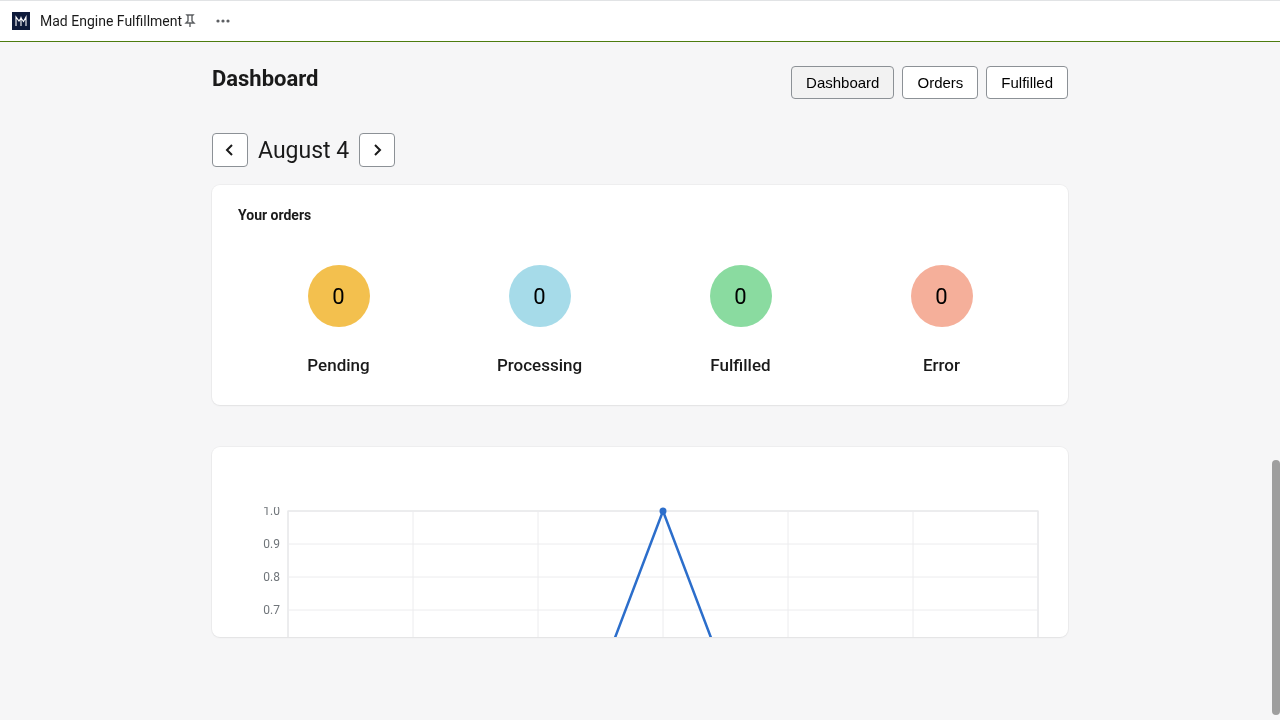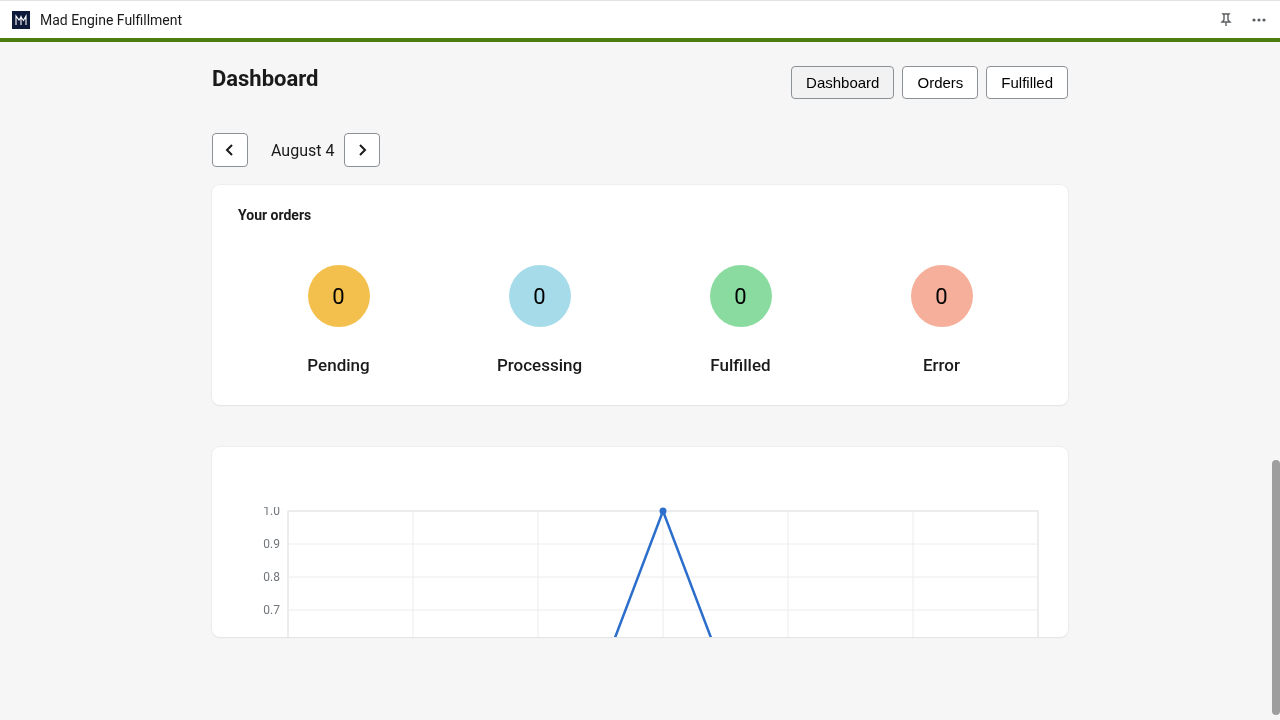--- a/index.html
+++ b/index.html
@@ -1,32 +1,32 @@
 <!DOCTYPE html>
 <html><head>
 <meta charset="utf-8">
 <style>
   * { box-sizing: border-box; margin: 0; padding: 0; }
   html, body { width: 1280px; height: 720px; font-family: -apple-system, BlinkMacSystemFont, "Segoe UI", Roboto, Helvetica, Arial, sans-serif; background: #f6f6f7; color: #1a1a1a; overflow: hidden; }
-  .topbar { height: 42px; border-bottom: 4px solid #4d7c0f; background: #ffffff; display: flex; align-items: center; padding: 0 12px; justify-content: space-between; border-top: 1px solid #e1e3e5; }
+  .topbar { height: 42px; border-bottom: 1px solid #4d7c0f; background: #ffffff; display: flex; align-items: center; padding: 0 12px; justify-content: flex-start; border-top: 1px solid #e1e3e5; }
   .topbar-left { display: flex; align-items: center; gap: 10px; }
   .topbar-logo { width: 18px; height: 18px; background: #0e1a3a; display: flex; align-items: center; justify-content: center; }
   .topbar-title { font-size: 14px; color: #1a1a1a; }
   .topbar-right { display: flex; align-items: center; gap: 16px; color: #5c5f62; }
   .icon-btn { cursor: pointer; display:flex; align-items:center; justify-content:center; }
   .content { padding-top: 24px; display: flex; justify-content: center; height: calc(720px - 42px); overflow: hidden; }
   .container { width: 856px; }
   .header-row { display: flex; justify-content: space-between; margin-bottom: 34px; }
   .page-title { font-size: 22px; font-weight: 700; }
   .nav-tabs { display: flex; gap: 8px; }
   .nav-tab { border: 1px solid #8c9196; background: #ffffff; padding: 7px 14px; border-radius: 4px; font-size: 15px; cursor: pointer; }
   .nav-tab.active { background: #f2f2f2; }
   .date-row { display: flex; align-items: center; gap: 10px; margin-bottom: 18px; }
   .sq-btn { width: 36px; height: 34px; border: 1px solid #8c9196; border-radius: 4px; background: #ffffff; display: flex; align-items: center; justify-content: center; cursor: pointer; }
-  .date-label { font-size: 16px; font-weight: 400; margin-left: 13px; }
+  .date-label { font-size: 23px; font-weight: 400; }
   .card { background: #ffffff; border-radius: 8px; padding: 22px 26px 30px 26px; box-shadow: 0 1px 2px rgba(0,0,0,0.05), 0 0 0 1px rgba(0,0,0,0.03); margin-bottom: 42px; }
   .card-title { font-size: 14px; font-weight: 700; margin-bottom: 42px; }
   .stats-row { display: flex; justify-content: space-around; }
   .stat { display: flex; flex-direction: column; align-items: center; gap: 28px; width: 180px; }
   .stat-circle { width: 62px; height: 62px; border-radius: 50%; display: flex; align-items: center; justify-content: center; font-size: 22px; font-weight: 400; color: #000000; }
   .stat-label { font-size: 17px; font-weight: 500; }
   .chart-card { background: #ffffff; border-radius: 8px; padding: 22px 26px 0 26px; box-shadow: 0 1px 2px rgba(0,0,0,0.05), 0 0 0 1px rgba(0,0,0,0.03); }
   .chart-wrap { position: relative; margin-top: 38px; }
   .chart-svg { display: block; }
   .scrollbar { position: absolute; right: 0; top: 460px; width: 8px; height: 255px; background: #9e9e9e; border-radius: 4px; }

